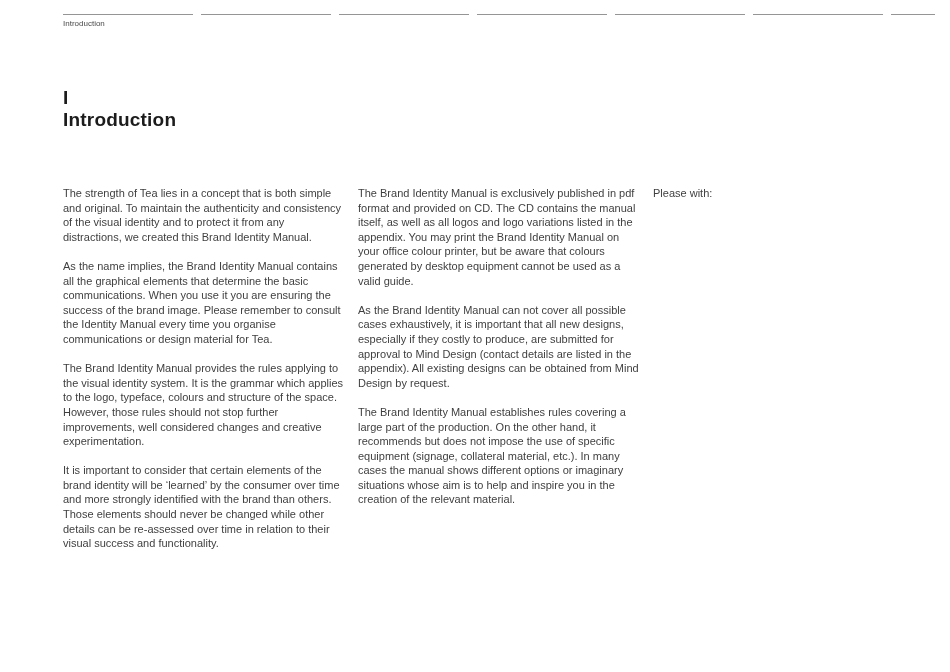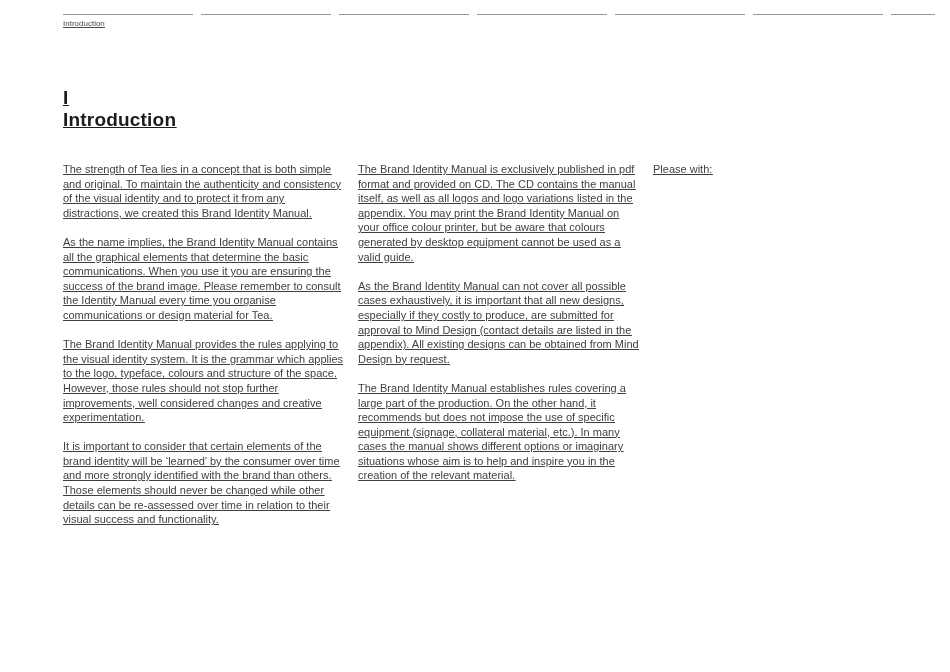--- a/index.html
+++ b/index.html
@@ -1,15 +1,15 @@
 <!DOCTYPE html>
 <html><head>
 <meta charset="utf-8">
 <style>
-  * { margin: 0; padding: 0; box-sizing: border-box; text-decoration: underline; }
+  * { margin: 0; padding: 0; box-sizing: border-box; }
   html, body {
     width: 950px;
     height: 672px;
     background: #ffffff;
     font-family: "Liberation Sans", sans-serif;
     color: #3f3f3f;
     overflow: hidden;
   }
   .page {
     position: relative;
@@ -43,20 +43,21 @@
   }
   .chapter-title span { display: block; }
   .columns {
     display: flex;
     margin-top: 31px;
   }
   .col {
     width: 282px;
     margin-right: 13px;
     flex: 0 0 auto;
+    margin-top: 24px;
   }
   .col:last-child {
     width: 280px;
     margin-right: 0;
   }
   .col p {
     font-size: 11px;
     line-height: 14.6px;
     margin: 0 0 14.6px 0;
     color: #3f3f3f;

